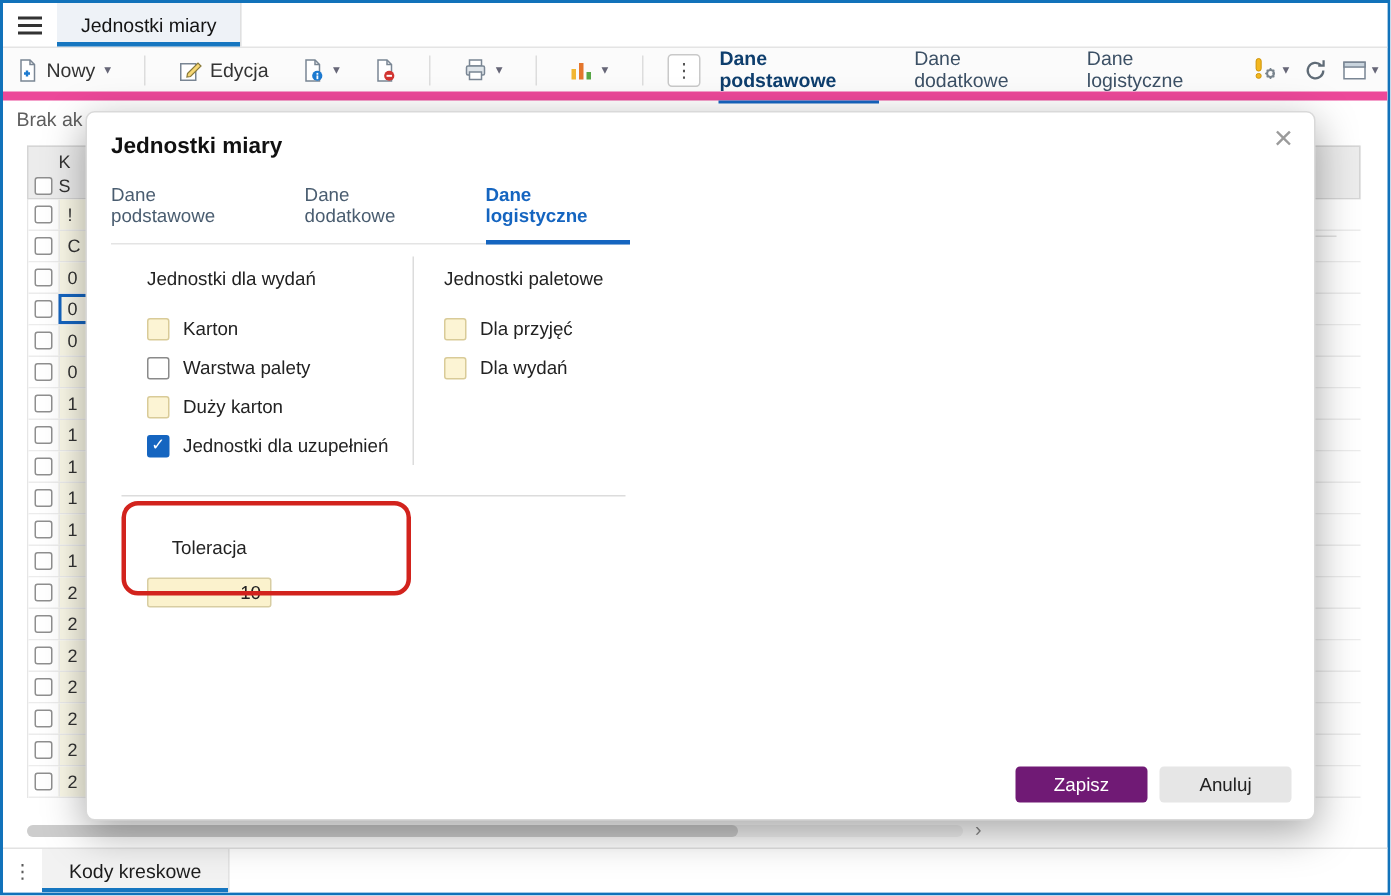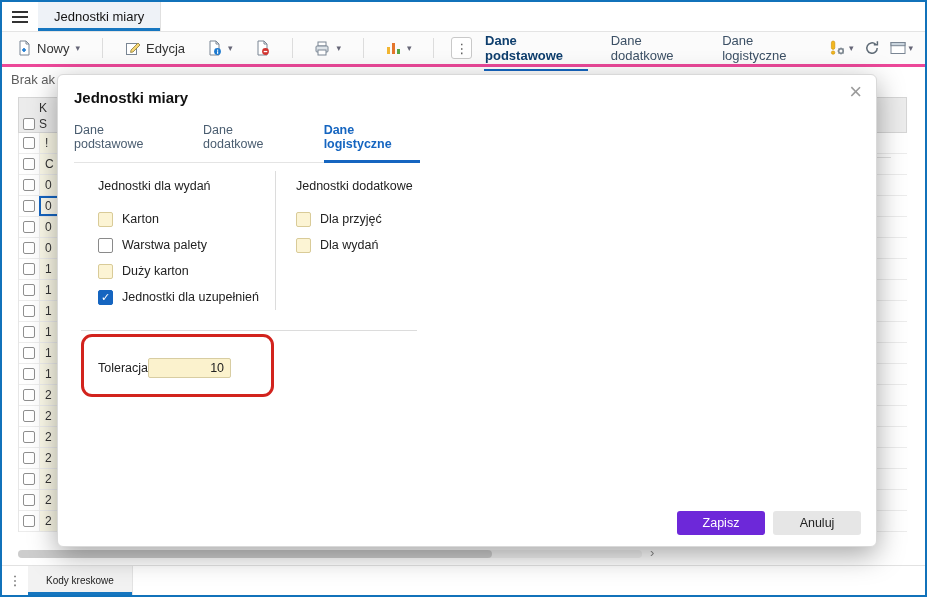--- a/index.html
+++ b/index.html
@@ -9,21 +9,21 @@
   .window{position:relative;width:927px;height:597px;border:2px solid #1172ba;background:#fff;overflow:hidden;}
 
   
   .titlebar{position:absolute;top:0;left:0;right:0;height:30px;background:#fff;border-bottom:1px solid #e4e4e4;display:flex;align-items:stretch;}
   .hamburger{width:36px;display:flex;flex-direction:column;justify-content:center;align-items:center;gap:3px;cursor:pointer;}
   .hamburger i{display:block;width:16px;height:2px;background:#333;}
   .doc-tab{position:relative;display:flex;align-items:center;padding:0 16px;background:#eef2f7;border-right:1px solid #e0e0e0;font-size:13px;color:#141414;}
   .doc-tab::after{content:"";position:absolute;left:0;right:0;bottom:0;height:3px;background:#1676c0;}
 
   
-  .toolbar{position:absolute;top:30px;left:0;right:0;height:35px;background:#fbfbfb;border-bottom:3px solid #ec4899;display:flex;align-items:center;padding:0 10px;gap:12px;}
+  .toolbar{position:absolute;top:30px;left:0;right:0;height:35px;background:#fbfbfb;border-bottom:6px solid #ec4899;display:flex;align-items:center;padding:0 4px;gap:12px;}
   .tb-btn{display:flex;align-items:center;gap:5px;padding:4px 5px;font-size:13px;color:#333;border-radius:3px;cursor:pointer;}
   .tb-ico{display:flex;align-items:center;justify-content:center;}
   .chev{font-size:9px;color:#667;line-height:1;margin-left:1px;}
   .sep{width:1px;height:20px;background:#ddd;margin:0 5px;}
   .kebab-box{width:22px;height:22px;border:1px solid #c9c9c9;border-radius:3px;background:#fff;display:flex;align-items:center;justify-content:center;color:#555;font-size:13px;cursor:pointer;}
   .tb-right{margin-left:auto;display:flex;align-items:center;gap:16px;padding-right:2px;}
   .vtabs{display:flex;align-items:center;gap:22px;}
   .vtab{font-size:13px;color:#3c5065;padding:7px 1px 6px;cursor:pointer;border-bottom:2px solid transparent;}
   .vtab.active{color:#0e3e6d;font-weight:bold;border-bottom:2px solid #1565c0;}
   .tb-icon-cluster{display:flex;align-items:center;gap:10px;}
@@ -48,48 +48,48 @@
   .right-line{position:absolute;left:859px;top:155px;width:30px;height:1px;background:#e0e0e0;}
 
   
   .hscroll{position:absolute;left:16px;top:548px;width:624px;height:8px;background:#f3f3f3;border-radius:4px;}
   .hthumb{position:absolute;left:0;top:0;height:8px;width:474px;background:#cdcdcd;border-radius:4px;cursor:pointer;}
   .hscroll-arrow{position:absolute;left:648px;top:543px;font-size:13px;color:#8a8a8a;cursor:pointer;}
 
   
   .bottombar{position:absolute;left:0;right:0;bottom:0;height:30px;background:#fff;border-top:1px solid #e2e2e2;display:flex;align-items:stretch;}
   .b-kebab{width:26px;display:flex;align-items:center;justify-content:center;color:#5a5a5a;font-size:13px;cursor:pointer;}
-  .btab{position:relative;display:flex;align-items:center;padding:0 18px;background:#f2f2f2;border-right:1px solid #e3e3e3;font-size:10px;color:#1c1c1c;cursor:pointer;}
+  .btab{position:relative;display:flex;align-items:center;padding:0 18px;background:#f2f2f2;border-right:1px solid #e3e3e3;font-size:13px;color:#1c1c1c;cursor:pointer;}
   .btab::after{content:"";position:absolute;left:0;right:0;bottom:0;height:3px;background:#1676c0;}
 
   
   .dialog{position:absolute;left:55px;top:72px;width:820px;height:473px;background:#fff;border:1px solid #d9d9d9;border-radius:6px;box-shadow:0 8px 28px rgba(0,0,0,.35);z-index:10;}
   .dlg-title{position:absolute;left:16px;top:14px;font-size:15px;font-weight:bold;color:#111;}
   .dlg-close{position:absolute;right:14px;top:6px;font-size:22px;color:#9b9b9b;cursor:pointer;line-height:1;}
   .dlg-tabs{position:absolute;left:16px;top:42px;display:flex;gap:32px;border-bottom:1px solid #e4e4e4;width:346px;}
   .dtab{font-size:12.5px;color:#4a5d70;padding:6px 0 9px;cursor:pointer;border-bottom:3px solid transparent;margin-bottom:-1px;}
   .dtab.active{color:#1565c0;font-weight:bold;border-bottom:3px solid #1565c0;}
 
   .groups{position:absolute;left:23px;top:96px;width:336px;display:flex;align-items:stretch;border-bottom:1px solid #dcdcdc;padding-bottom:20px;}
   .gcol{padding-left:20px;flex:1;}
   .gcol.first{width:194px;flex:0 0 194px;padding-left:17px;}
   .vdiv{width:1px;background:#dcdcdc;flex:0 0 1px;}
   .group-title{font-size:12.5px;color:#222;margin:8px 0 13px;}
   .cb-item{display:flex;align-items:center;gap:9px;height:26px;font-size:12.5px;color:#222;cursor:pointer;}
   .cb{flex:0 0 15px;width:15px;height:15px;border:1px solid #8a8a8a;border-radius:2px;background:#fff;display:flex;align-items:center;justify-content:center;font-size:11px;color:#fff;line-height:1;}
   .cb.soft{background:#fcf4d4;border-color:#d9cb98;}
   .cb.checked{background:#1565c0;border-color:#1565c0;}
 
-  .tol-row{position:absolute;left:40px;top:283px;display:flex;align-items:center;z-index:2;}
+  .tol-row{position:absolute;left:40px;top:283px;display:flex;align-items:center;gap:13px;z-index:2;flex-direction:column;}
   .tol-label{font-size:12.5px;color:#222;}
   .tol-input{width:83px;height:20px;background:#fbf2cd;border:1px solid #d8cda2;border-radius:2px;text-align:right;padding:0 6px;font-size:12.5px;color:#222;font-family:"Liberation Sans",sans-serif;}
   .annot{position:absolute;left:23px;top:259px;width:193px;height:63px;border:3px solid #d2231d;border-radius:11px;pointer-events:none;z-index:3;}
 
   .btn{position:absolute;top:436px;width:88px;height:24px;border:none;border-radius:3px;font-size:12.5px;font-family:"Liberation Sans",sans-serif;display:flex;align-items:center;justify-content:center;cursor:pointer;}
-  .btn-save{right:111px;background:#6d28d9;color:#fff;}
+  .btn-save{right:111px;background:#701a75;color:#fff;}
   .btn-cancel{right:15px;background:#e6e6e6;color:#222;text-align:right;}
 </style>
 </head>
 <body>
 
 <div class="window">
 
   <div class="titlebar">
     <div class="hamburger">
         <i></i>
@@ -384,21 +384,21 @@
             <span class="cb soft"></span>
             <span class="cb-label">Duży karton</span>
           </div>
           <div class="cb-item">
             <span class="cb checked">✓</span>
             <span class="cb-label">Jednostki dla uzupełnień</span>
           </div>
         </div>
         <div class="vdiv"></div>
         <div class="gcol">
-          <div class="group-title">Jednostki dodatkowe</div>
+          <div class="group-title">Jednostki paletowe</div>
           <div class="cb-item">
             <span class="cb soft"></span>
             <span class="cb-label">Dla przyjęć</span>
           </div>
           <div class="cb-item">
             <span class="cb soft"></span>
             <span class="cb-label">Dla wydań</span>
           </div>
         </div>
       </div>

